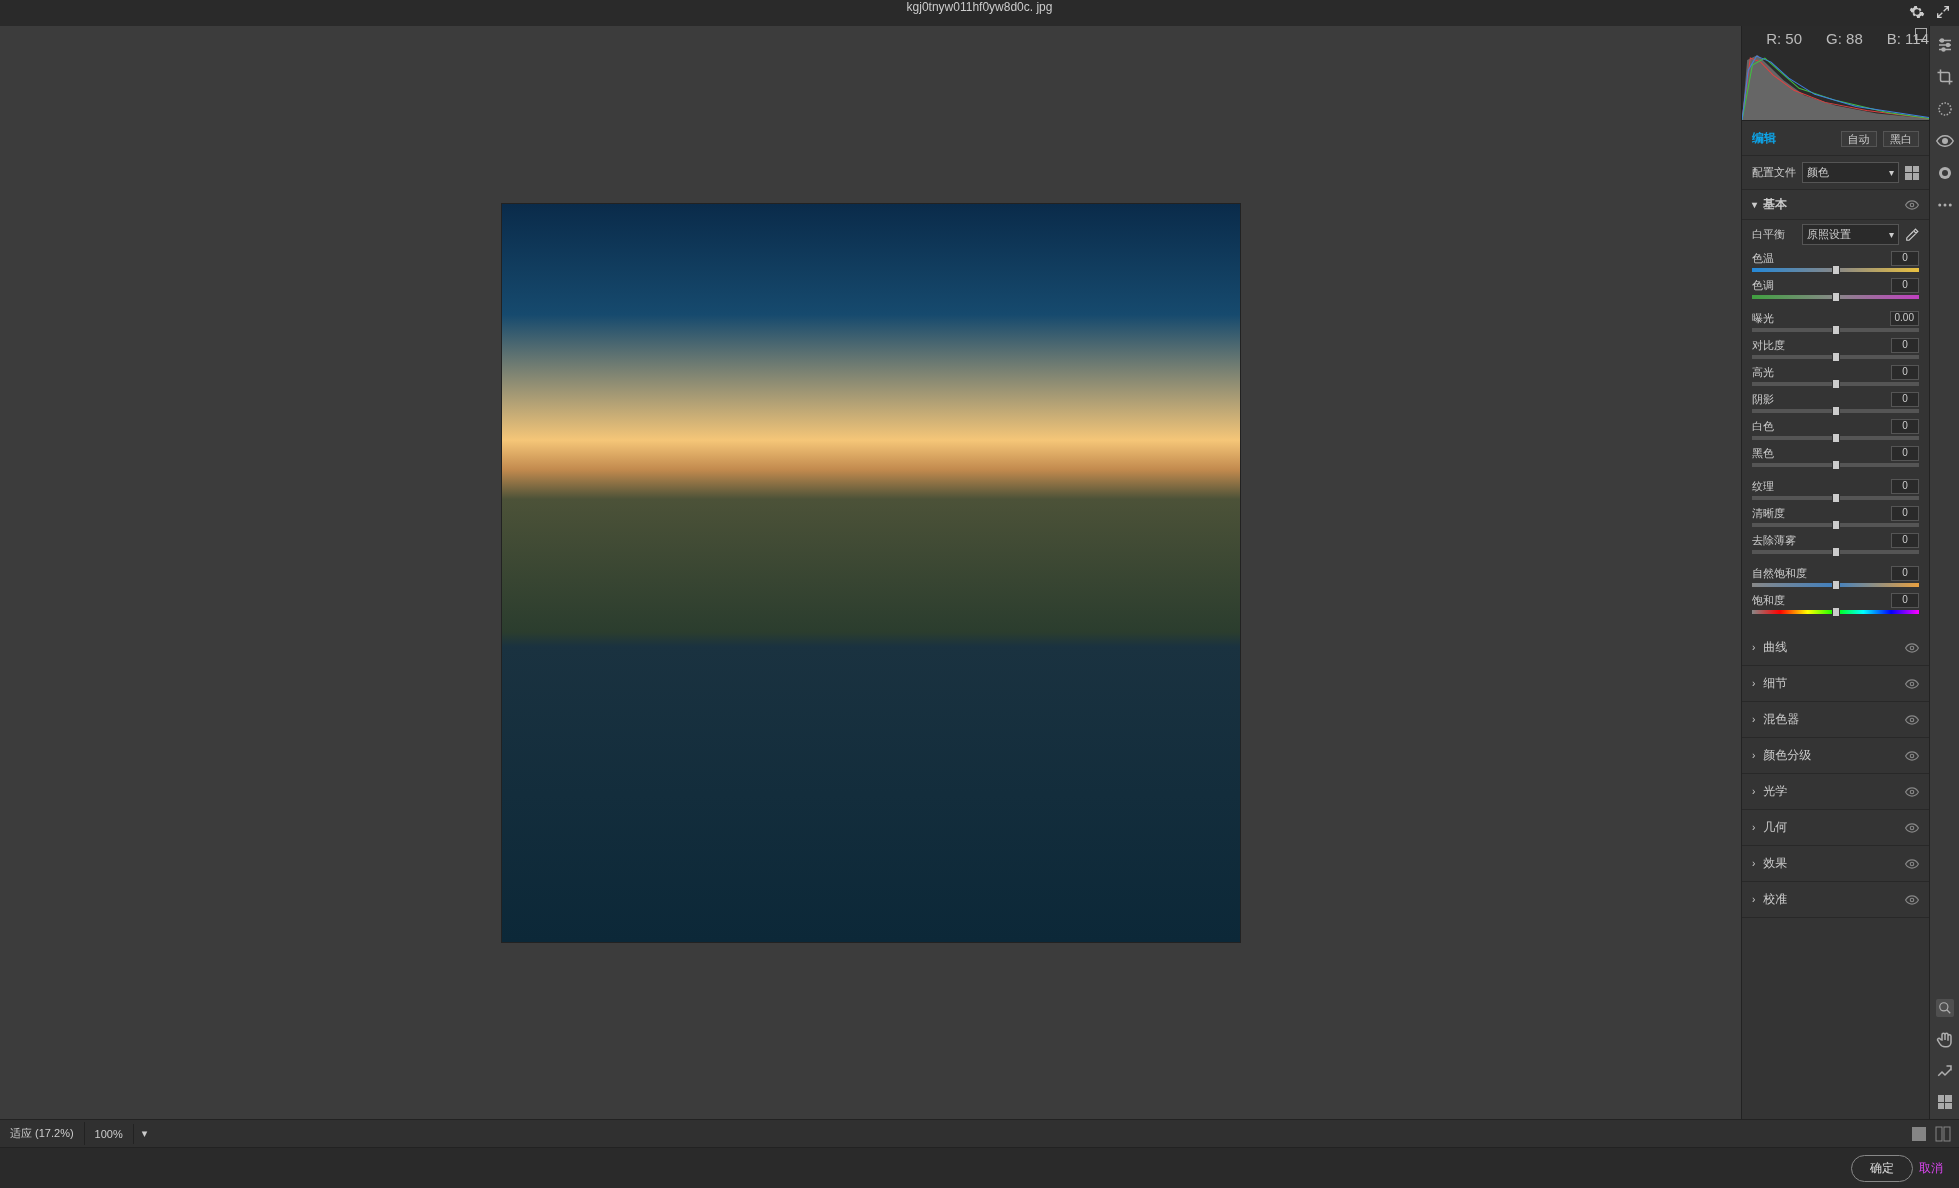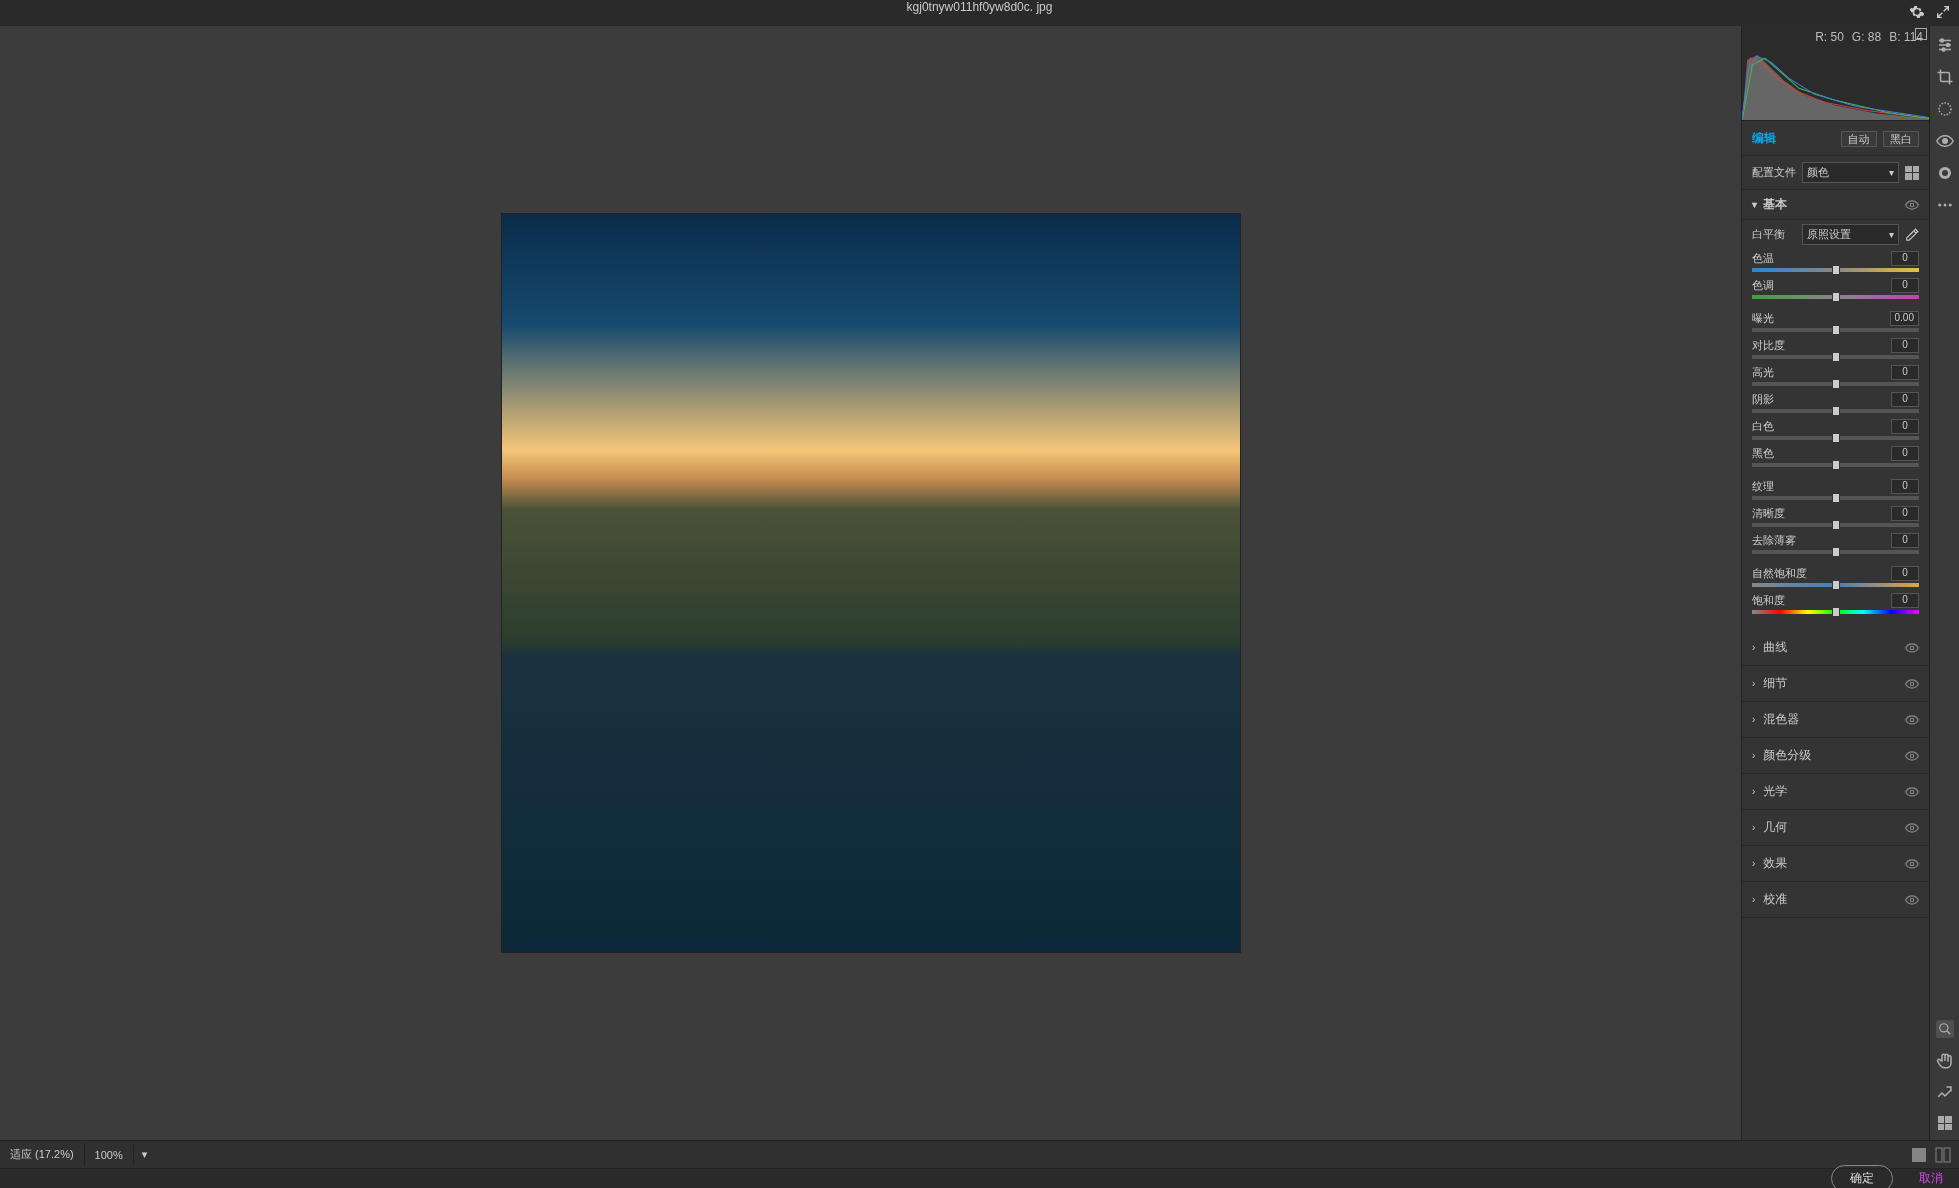--- a/index.html
+++ b/index.html
@@ -8,21 +8,21 @@
 .titlebar { height: 26px; background: #2a2a2a; display: flex; align-items: flex-start; justify-content: center; position: relative; font-size: 12px; color: #ccc; }
 .titlebar .gear, .titlebar .maximize { position: absolute; right: 8px; top: 4px; display: flex; gap: 10px; }
 .gear-icon, .max-icon { width: 16px; height: 16px; cursor: pointer; }
 .main-row { display: flex; flex: 1; min-height: 0; }
 .canvas-area { flex: 1; background: #3c3c3c; display: flex; align-items: center; justify-content: center; position: relative; min-width: 0; }
 .image-preview { width: 740px; height: 740px; max-height: 90%; background: linear-gradient(to bottom, #0a2b4a 0%, #164a6e 15%, #f5c678 32%, #c28a4e 36%, #4c5238 40%, #2b3d2e 58%, #1a3240 60%, #0c2838 100%); border: 1px solid #222; }
 .watermark { position: absolute; color: rgba(255,100,80,0.15); font-size: 44px; font-weight: bold; pointer-events: none; }
 .wm2 { top: 50%; left: 50%; transform: translate(-50%,-50%); }
 .right-panel { width: 188px; background: #343434; display: flex; flex-direction: column; border-left: 1px solid #222; overflow-y: auto; }
 .histogram { height: 95px; background: #2b2b2b; position: relative; border-bottom: 1px solid #222; }
-.histo-readout { position: absolute; top: 4px; right: 6px; font-size: 12px; color: #bbb; display: flex; gap: 8px; }
+.histo-readout { position: absolute; top: 4px; right: 0; font-size: 15px; color: #bbb; display: flex; gap: 24px; }
 .histo-square { position: absolute; top: 2px; right: 2px; width: 12px; height: 12px; border: 1px solid #aaa; }
 .histo-svg { position: absolute; left: 0; bottom: 0; width: 100%; height: 75%; }
 .edit-header { display: flex; justify-content: space-between; align-items: center; padding: 8px 10px; border-bottom: 1px solid #282828; }
 .edit-header .label { font-size: 12px; font-weight: bold; color: #0ea5e9; }
 .mini-btn { font-size: 11px; padding: 1px 6px; background: #3a3a3a; border: 1px solid #555; color: #ccc; cursor: pointer; margin-left: 2px; }
 .profile-row { display: flex; align-items: center; gap: 6px; padding: 6px 10px; border-bottom: 1px solid #282828; }
 .profile-row .lbl { font-size: 11px; flex-shrink: 0; }
 .select-box { flex: 1; background: #2a2a2a; border: 1px solid #555; color: #ccc; font-size: 11px; padding: 2px 4px; cursor: pointer; display: flex; justify-content: space-between; align-items: center; }
 .section-header { display: flex; align-items: center; justify-content: space-between; padding: 6px 10px; cursor: pointer; border-bottom: 1px solid #282828; }
 .section-header .title { font-size: 12px; font-weight: bold; display: flex; align-items: center; gap: 6px; }
@@ -47,21 +47,21 @@
 .toolbar-right { width: 30px; background: #3a3a3a; display: flex; flex-direction: column; align-items: center; padding-top: 10px; gap: 14px; border-left: 1px solid #222; }
 .tool-icon { width: 18px; height: 18px; cursor: pointer; opacity: 0.8; }
 .tool-spacer { flex: 1; }
 .tool-bottom { display: flex; flex-direction: column; gap: 14px; padding-bottom: 10px; align-items: center; }
 .tool-icon.active { background: #555; padding: 2px; border-radius: 2px; }
 .footer { height: 28px; background: #303030; border-top: 1px solid #222; display: flex; align-items: center; font-size: 11px; }
 .zoom-btn { padding: 4px 10px; border-right: 1px solid #222; cursor: pointer; }
 .zoom-dd { padding: 4px 8px; cursor: pointer; }
 .footer-spacer { flex: 1; }
 .view-toggle { width: 16px; height: 16px; margin-right: 8px; cursor: pointer; opacity: 0.7; }
-.bottom-bar { height: 20px; background: #2a2a2a; display: flex; align-items: center; justify-content: flex-end; padding: 0 16px; gap: 26px; border-top: 1px solid #222; }
+.bottom-bar { height: 41px; background: #2a2a2a; display: flex; align-items: center; justify-content: flex-end; padding: 0 16px; gap: 6px; border-top: 1px solid #222; }
 .btn-primary { padding: 4px 18px; border: 1px solid #888; border-radius: 14px; font-size: 12px; cursor: pointer; background: transparent; color: #ddd; }
 .btn-cancel { font-size: 12px; cursor: pointer; color: #d946ef; }
 .grid-icon { display: grid; grid-template-columns: 1fr 1fr; gap: 1px; width: 14px; height: 14px; }
 .grid-icon span { background: #aaa; }
 </style>
 </head>
 <body>
 
 <div class="app">
   <div class="titlebar">

